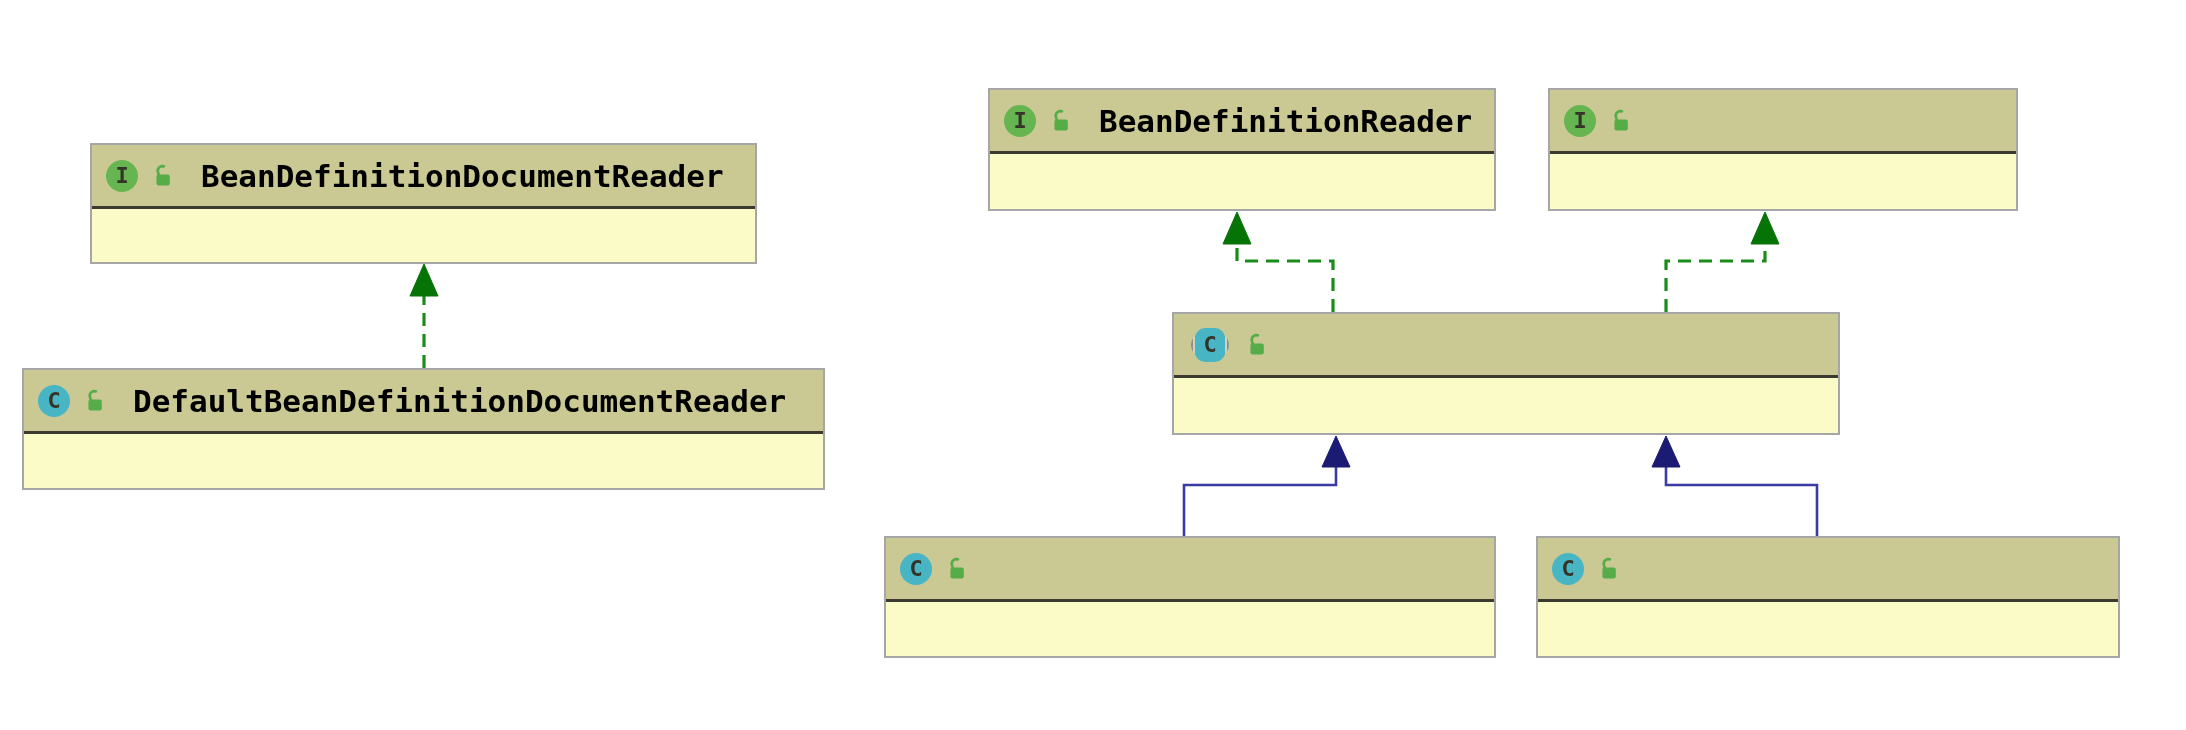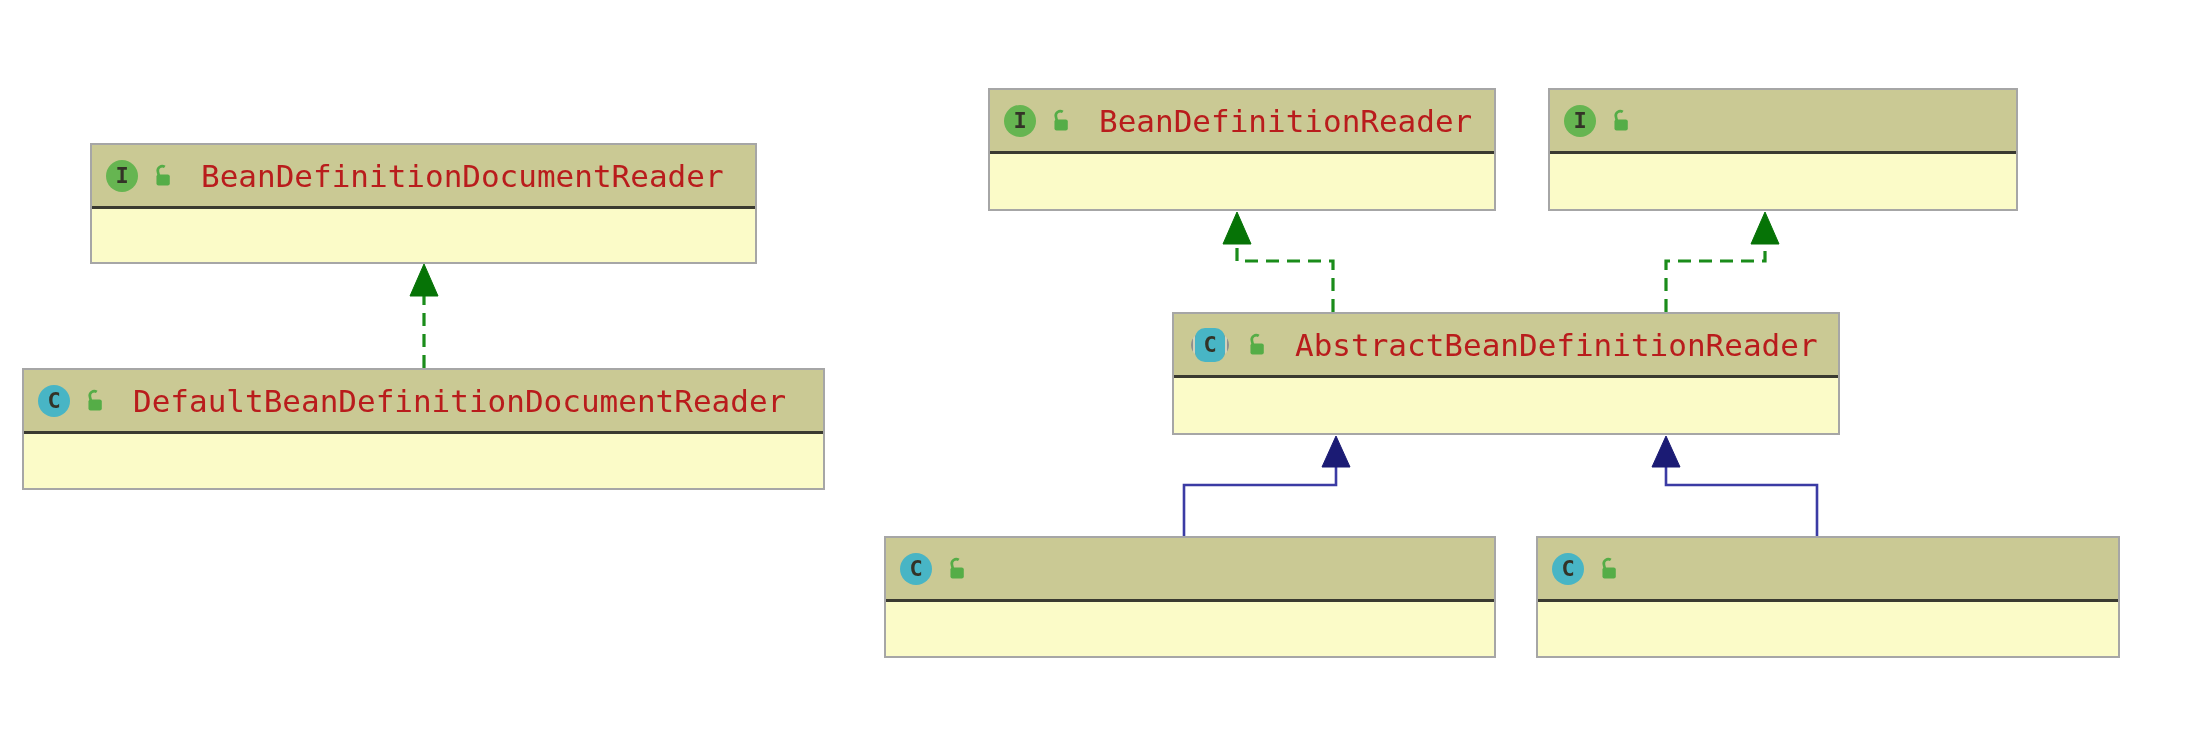--- a/index.html
+++ b/index.html
@@ -31,22 +31,22 @@
     border-bottom: 3px solid #3a3a30;
     height: 64px;
     flex: 0 0 64px;
     padding-left: 14px;
     box-sizing: border-box;
   }
   .node-body { flex: 1 1 auto; background: #fbfbc8; }
   .node-label {
     margin-left: 26px;
     font-size: 31px;
-    font-weight: 400;
-    color: #b91c1c;
+    font-weight: 700;
+    color: #000000;
     white-space: nowrap;
     letter-spacing: 0px;
   }
   .badge {
     width: 32px; height: 32px;
     border-radius: 50%;
     display: inline-flex;
     align-items: center;
     justify-content: center;
     flex: 0 0 auto;
@@ -181,21 +181,20 @@
         <span class="badge cls">
             <i>C</i>
           </span>
       </span>
       <span class="lockicon">
         <svg width="25" height="25" viewBox="0 0 24 24">
             <path d="M8.5 12 V8.2 A4.3 4.3 0 0 1 16 5.3" fill="none" stroke="#55ad47" stroke-width="2.6" transform="rotate(-14 9 12)"></path>
             <rect x="6.2" y="11" width="12.8" height="10.6" rx="2" fill="#55ad47"></rect>
           </svg>
       </span>
-      <span class="node-label">AbstractBeanDefinitionReader</span>
     </div>
     <div class="node-body"></div>
   </div>
 
   <div class="node" style="left:884px; top:536px; width:612px; height:122px;">
     <div class="node-title">
       <span class="badge cls">
           <i>C</i>
         </span>
       <span class="lockicon">

